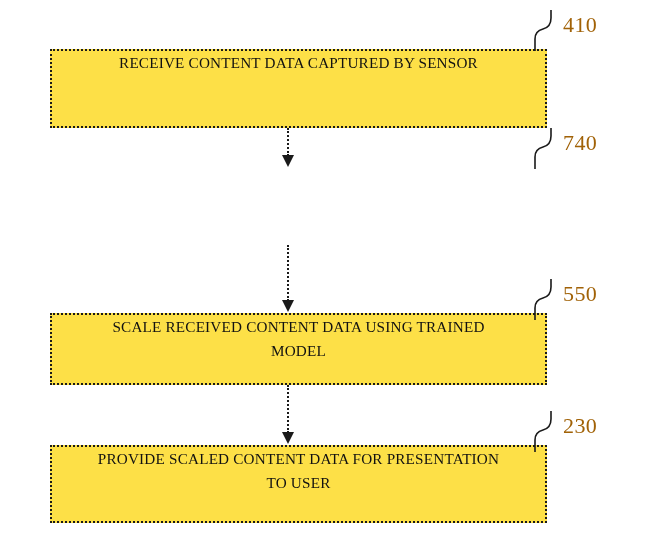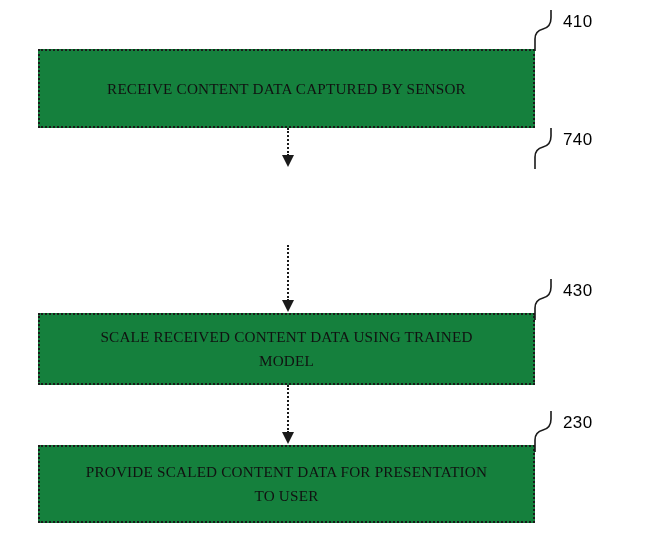--- a/index.html
+++ b/index.html
@@ -13,27 +13,27 @@
     width: 652px;
     height: 550px;
     background: #ffffff;
     overflow: hidden;
     font-family: "Liberation Serif", "DejaVu Serif", serif;
   }
 
   
   .step-box {
     position: absolute;
-    left: 38px;
+    left: 50px;
     width: 497px;
     box-sizing: border-box;
     border: 2px dotted #1a1a1a;
-    background: #15803d;
+    background: #fde047;
     display: flex;
-    align-items: center;
+    align-items: flex-start;
     justify-content: center;
     text-align: center;
   }
   .step-text {
     font-family: "Liberation Serif", "DejaVu Serif", serif;
     font-size: 15.2px;
     line-height: 24px;
     color: #111111;
     letter-spacing: 0.2px;
     padding: 0 28px;
@@ -76,23 +76,23 @@
   #arrow-2 .stem { height: 56px; }
   #arrow-2 .head { top: 55px; }
 
   #arrow-3 { top: 385px; height: 60px; }
   #arrow-3 .stem { height: 48px; }
   #arrow-3 .head { top: 47px; }
 
   
   .ref-label {
     position: absolute;
-    font-family: Liberation Sans, sans-serif;
-    font-size: 17px;
-    color: #000000;
+    font-family: Liberation Serif, serif;
+    font-size: 22px;
+    color: #a16207;
     letter-spacing: 0.4px;
   }
   #ref-410 { left: 563px; top: 12px; }
   #ref-420 { left: 563px; top: 130px; }
   #ref-430 { left: 563px; top: 281px; }
   #ref-440 { left: 563px; top: 413px; }
 
   .leader {
     position: absolute;
     left: 528px;
@@ -138,21 +138,21 @@
     <div class="head"></div>
   </div>
 
   <div class="step-box" id="box-430">
     <span class="step-text">SCALE RECEIVED CONTENT DATA USING TRAINED
 MODEL</span>
   </div>
   <svg class="leader" id="leader-430" viewBox="0 0 40 44">
     <path d="M 7 43 L 7 31 Q 7 23 15 21 Q 23 19 23 10 L 23 2"></path>
   </svg>
-  <div class="ref-label" id="ref-430">430</div>
+  <div class="ref-label" id="ref-430">550</div>
 
   <div class="connector" id="arrow-3">
     <div class="stem"></div>
     <div class="head"></div>
   </div>
 
   <div class="step-box" id="box-440">
     <span class="step-text">PROVIDE SCALED CONTENT DATA FOR PRESENTATION
 TO USER</span>
   </div>

